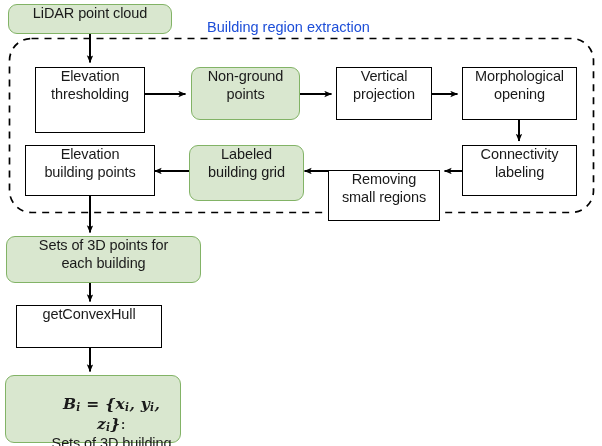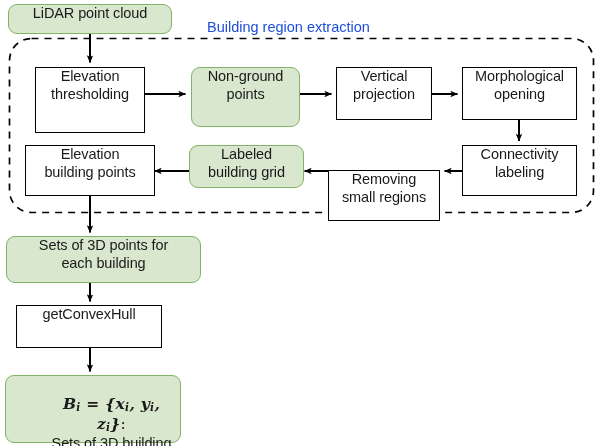--- a/index.html
+++ b/index.html
@@ -125,21 +125,21 @@
 
   <div class="node data" style="left:8px; top:4px; width:164px; height:30px;">
     <span class="txt">LiDAR point cloud</span>
   </div>
 
   <div class="node proc" style="left:35px; top:67px; width:110px; height:66px;">
     <span class="txt">Elevation
 thresholding</span>
   </div>
 
-  <div class="node data" style="left:191px; top:67px; width:109px; height:60px;">
+  <div class="node data" style="left:191px; top:67px; width:109px; height:53px;">
     <span class="txt">Non-ground
 points</span>
   </div>
 
   <div class="node proc" style="left:336px; top:67px; width:96px; height:53px;">
     <span class="txt">Vertical
 projection</span>
   </div>
 
   <div class="node proc" style="left:462px; top:67px; width:115px; height:53px;">
@@ -150,21 +150,21 @@
   <div class="node proc" style="left:462px; top:145px; width:115px; height:51px;">
     <span class="txt">Connectivity
 labeling</span>
   </div>
 
   <div class="node proc" style="left:328px; top:145px; width:112px; height:51px;margin-top:25px;">
     <span class="txt">Removing
 small regions</span>
   </div>
 
-  <div class="node data" style="left:189px; top:145px; width:115px; height:43px;">
+  <div class="node data" style="left:189px; top:145px; width:115px; height:56px;">
     <span class="txt">Labeled
 building grid</span>
   </div>
 
   <div class="node proc" style="left:25px; top:145px; width:130px; height:51px;">
     <span class="txt">Elevation
 building points</span>
   </div>
 
   <div class="node data" style="left:6px; top:236px; width:195px; height:47px;">

